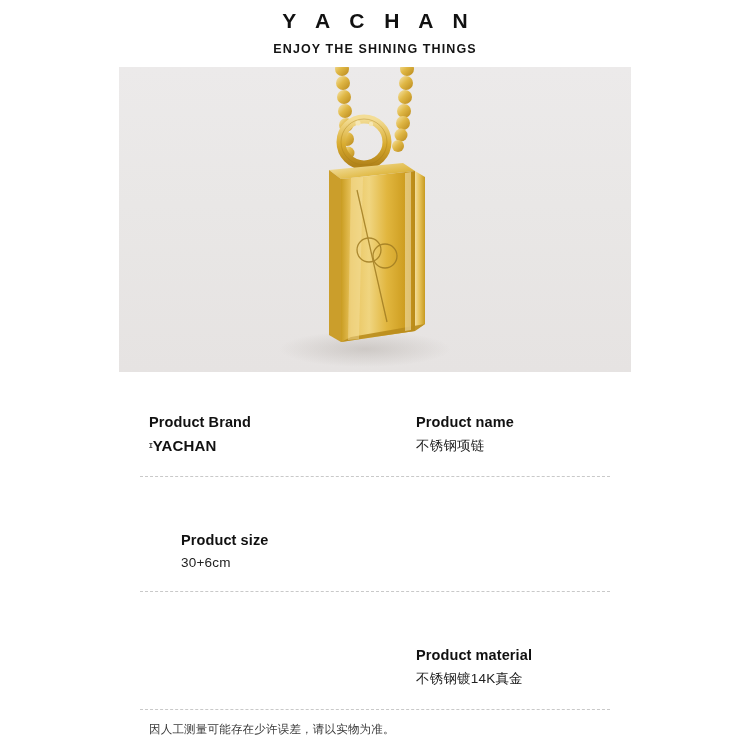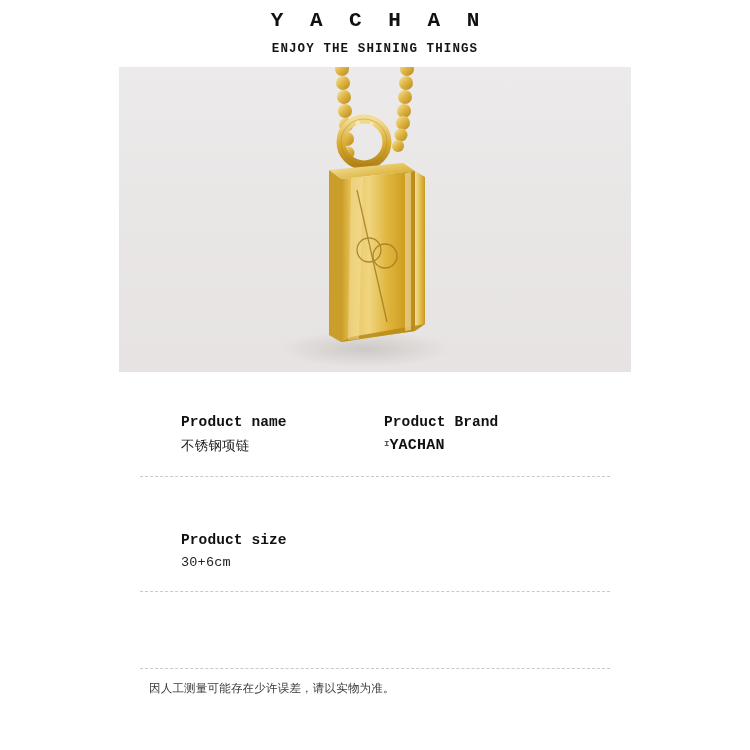--- a/index.html
+++ b/index.html
@@ -12,21 +12,20 @@
     background: #ffffff;
     font-family: "Liberation Sans", sans-serif;
     color: #1a1a1a;
     overflow: hidden;
   }
   .page {
     position: relative;
     width: 750px;
     height: 750px;
     box-sizing: border-box;
-    font-family: Liberation Mono, monospace;
   }
 
   
   .header {
     padding-top: 8px;
     text-align: center;
   }
   .brand-title {
     font-size: 21px;
     font-weight: bold;
@@ -226,27 +225,27 @@
         </g>
       </svg>
     </div>
   </div>
 
   <div class="specs">
 
     <div class="gap-a"></div>
 
     <div class="spec-row">
+      <div class="spec-cell left">
+        <div class="spec-label">Product Brand</div>
+        <div class="spec-value bold"><span class="prefix-mark">ɪ</span><span>YACHAN</span></div>
+      </div>
       <div class="spec-cell right">
         <div class="spec-label">Product name</div>
         <div class="spec-value">不锈钢项链</div>
-      </div>
-      <div class="spec-cell left">
-        <div class="spec-label">Product Brand</div>
-        <div class="spec-value bold"><span class="prefix-mark">ɪ</span><span>YACHAN</span></div>
       </div>
     </div>
 
     <div class="gap-b"></div>
     <hr class="divider">
     <div class="gap-c"></div>
 
     <div class="spec-row">
       <div class="spec-cell right">
         <div class="spec-label">Product size</div>
@@ -254,20 +253,24 @@
       </div>
     </div>
 
     <div class="gap-d"></div>
     <hr class="divider">
     <div class="gap-e"></div>
 
     <div class="spec-row">
       <div class="spec-cell left">
       </div>
+      <div class="spec-cell right">
+        <div class="spec-label">Product material</div>
+        <div class="spec-value">不锈钢镀14K真金</div>
+      </div>
     </div>
 
     <div class="gap-f"></div>
     <hr class="divider">
   </div>
 
   <div class="footnote">因人工测量可能存在少许误差，请以实物为准。</div>
 
 </div>
 

